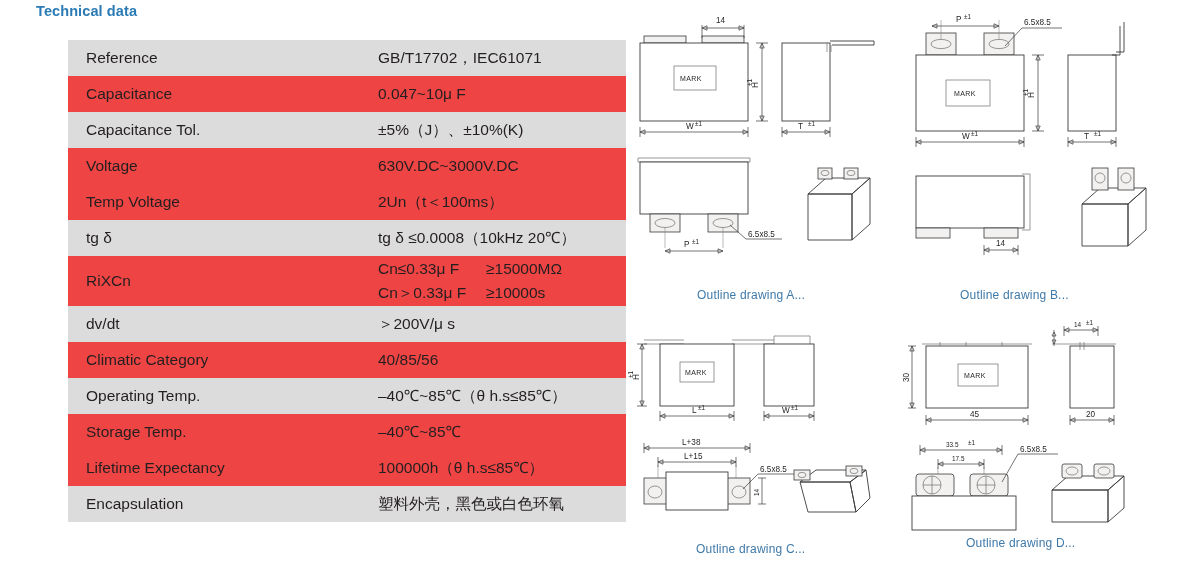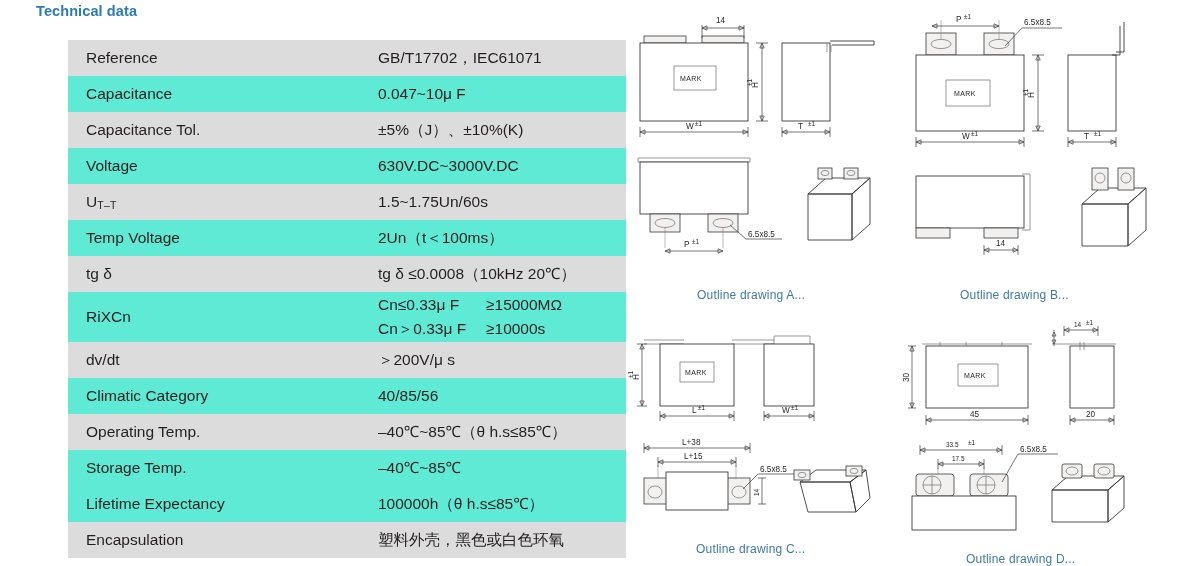--- a/index.html
+++ b/index.html
@@ -41,21 +41,21 @@
   .spec-table {
     position: absolute;
     left: 36px;
     top: 40px;
     width: 540px;
     border-collapse: collapse;
     table-layout: fixed;
     margin-left: 32px;
   }
   .spec-table tr.odd  { background: #dddcdc; }
-  .spec-table tr.even { background: #5eead4; }
+  .spec-table tr.even { background: #ef4444; }
   .spec-table td {
     padding: 0;
     vertical-align: middle;
     font-size: 15.5px;
     color: #231f20;
     line-height: 1.15;
   }
   .spec-table td.k {
     width: 292px;
     padding-left: 18px;
@@ -130,24 +130,20 @@
           <td class="k">Capacitance</td>
           <td class="v">0.047~10μ F</td>
         </tr>
         <tr class="odd">
           <td class="k">Capacitance Tol.</td>
           <td class="v">±5%（J）、±10%(K)</td>
         </tr>
         <tr class="even">
           <td class="k">Voltage</td>
           <td class="v">630V.DC~3000V.DC</td>
-        </tr>
-        <tr class="odd">
-          <td class="k"><span>U</span><sub class="sub">T–T</sub></td>
-          <td class="v">1.5~1.75Un/60s</td>
         </tr>
         <tr class="even">
           <td class="k">Temp Voltage</td>
           <td class="v">2Un（t＜100ms）</td>
         </tr>
         <tr class="odd">
           <td class="k">tg δ</td>
           <td class="v">tg δ ≤0.0008（10kHz 20℃）</td>
         </tr>
         <tr class="even tall">
@@ -459,16 +455,16 @@
           <path class="ln" d="M150 168 L206 168 L222 154 L166 154 Z" fill="#ffffff"></path>
           <path class="ln" d="M150 168 L150 200 L206 200 L206 168 Z" fill="#ffffff"></path>
           <path class="ln" d="M206 200 L222 186 L222 154 L206 168 Z" fill="#ffffff"></path>
           <rect class="filltab" x="160" y="142" width="20" height="14" rx="2"></rect>
           <rect class="filltab" x="192" y="142" width="20" height="14" rx="2"></rect>
           <ellipse class="ln-t" cx="170" cy="149" rx="6" ry="4" fill="#ffffff"></ellipse>
           <ellipse class="ln-t" cx="202" cy="149" rx="6" ry="4" fill="#ffffff"></ellipse>
         </g>
       </svg>
     </div>
-    <div class="caption" style="left:354px; top:552px;">Outline drawing  D...</div>
+    <div class="caption" style="left:354px; top:536px;">Outline drawing  D...</div>
 
   </div>
 </div>
 
 </body></html>

